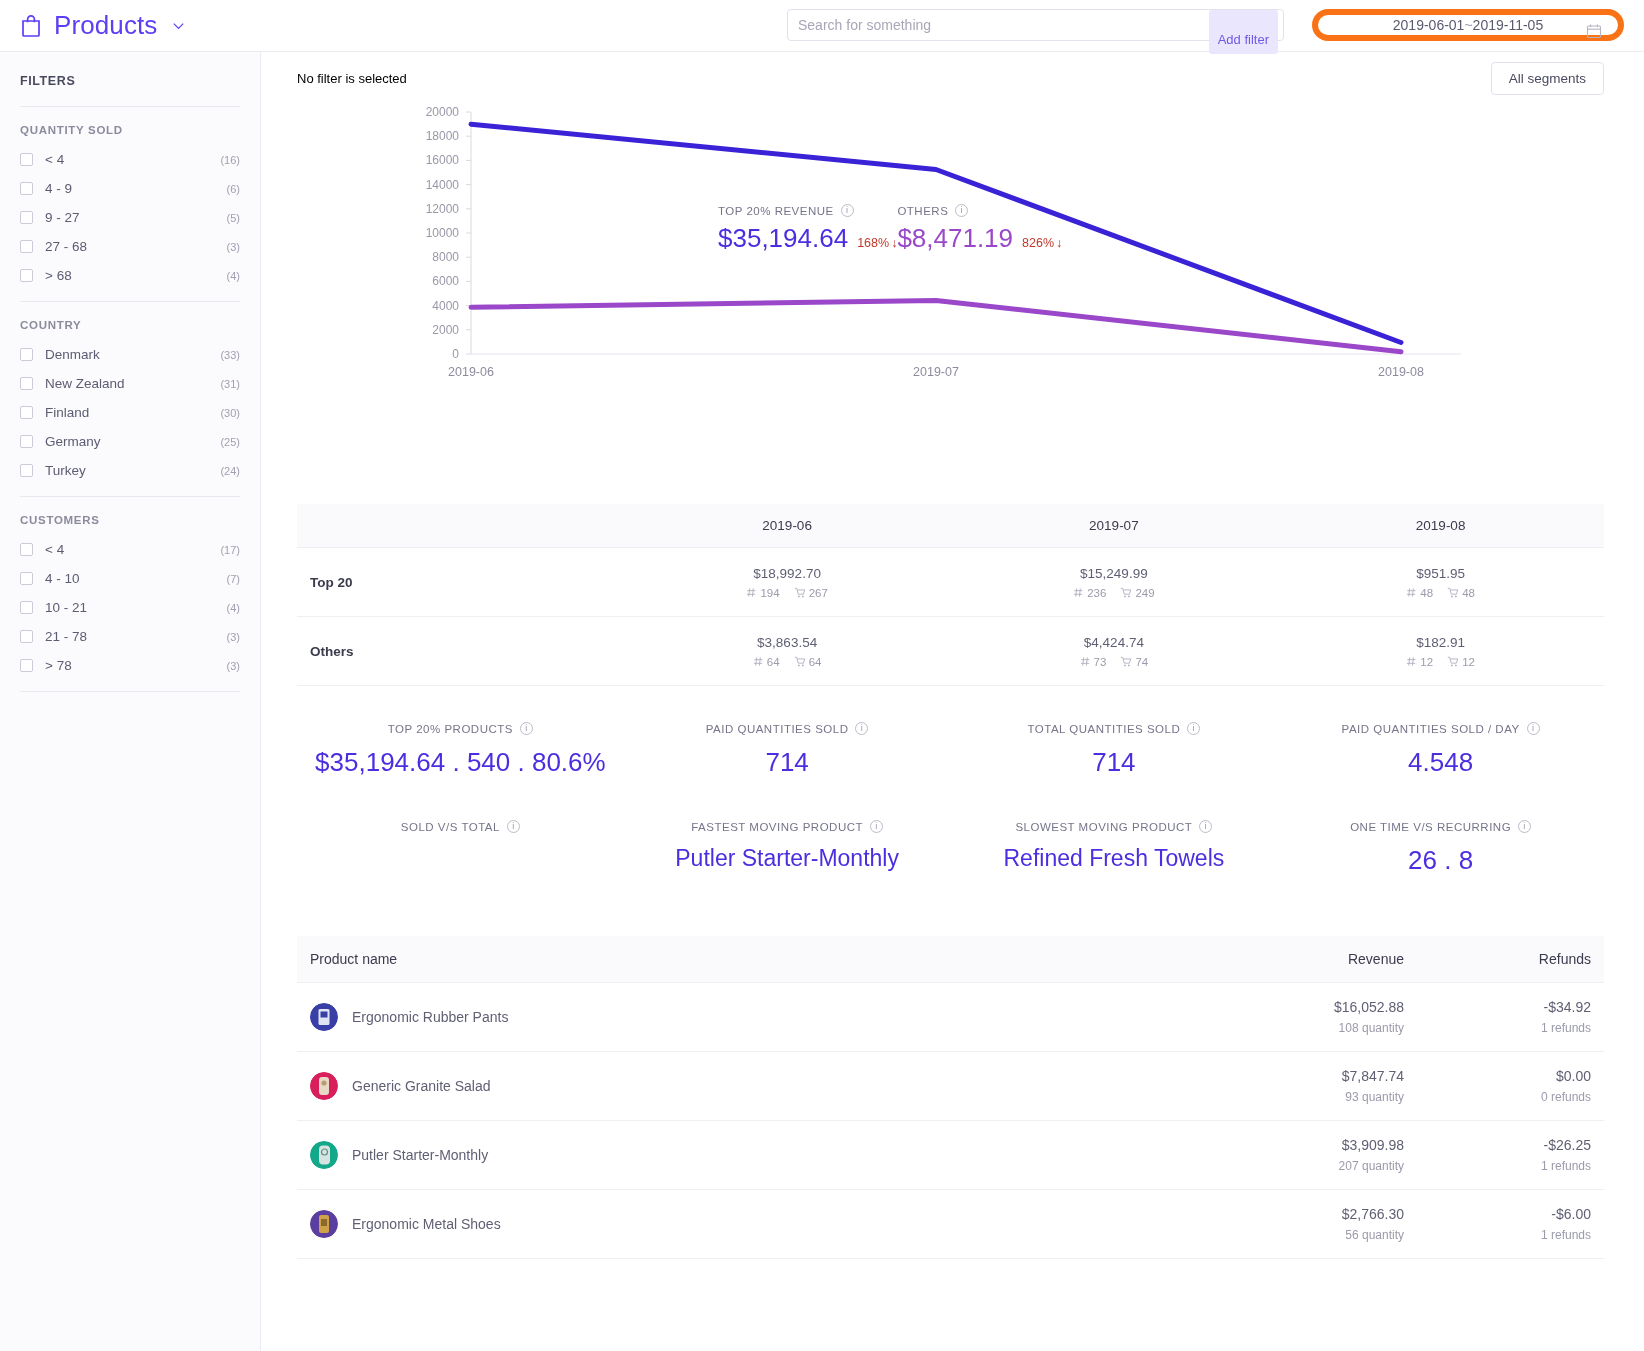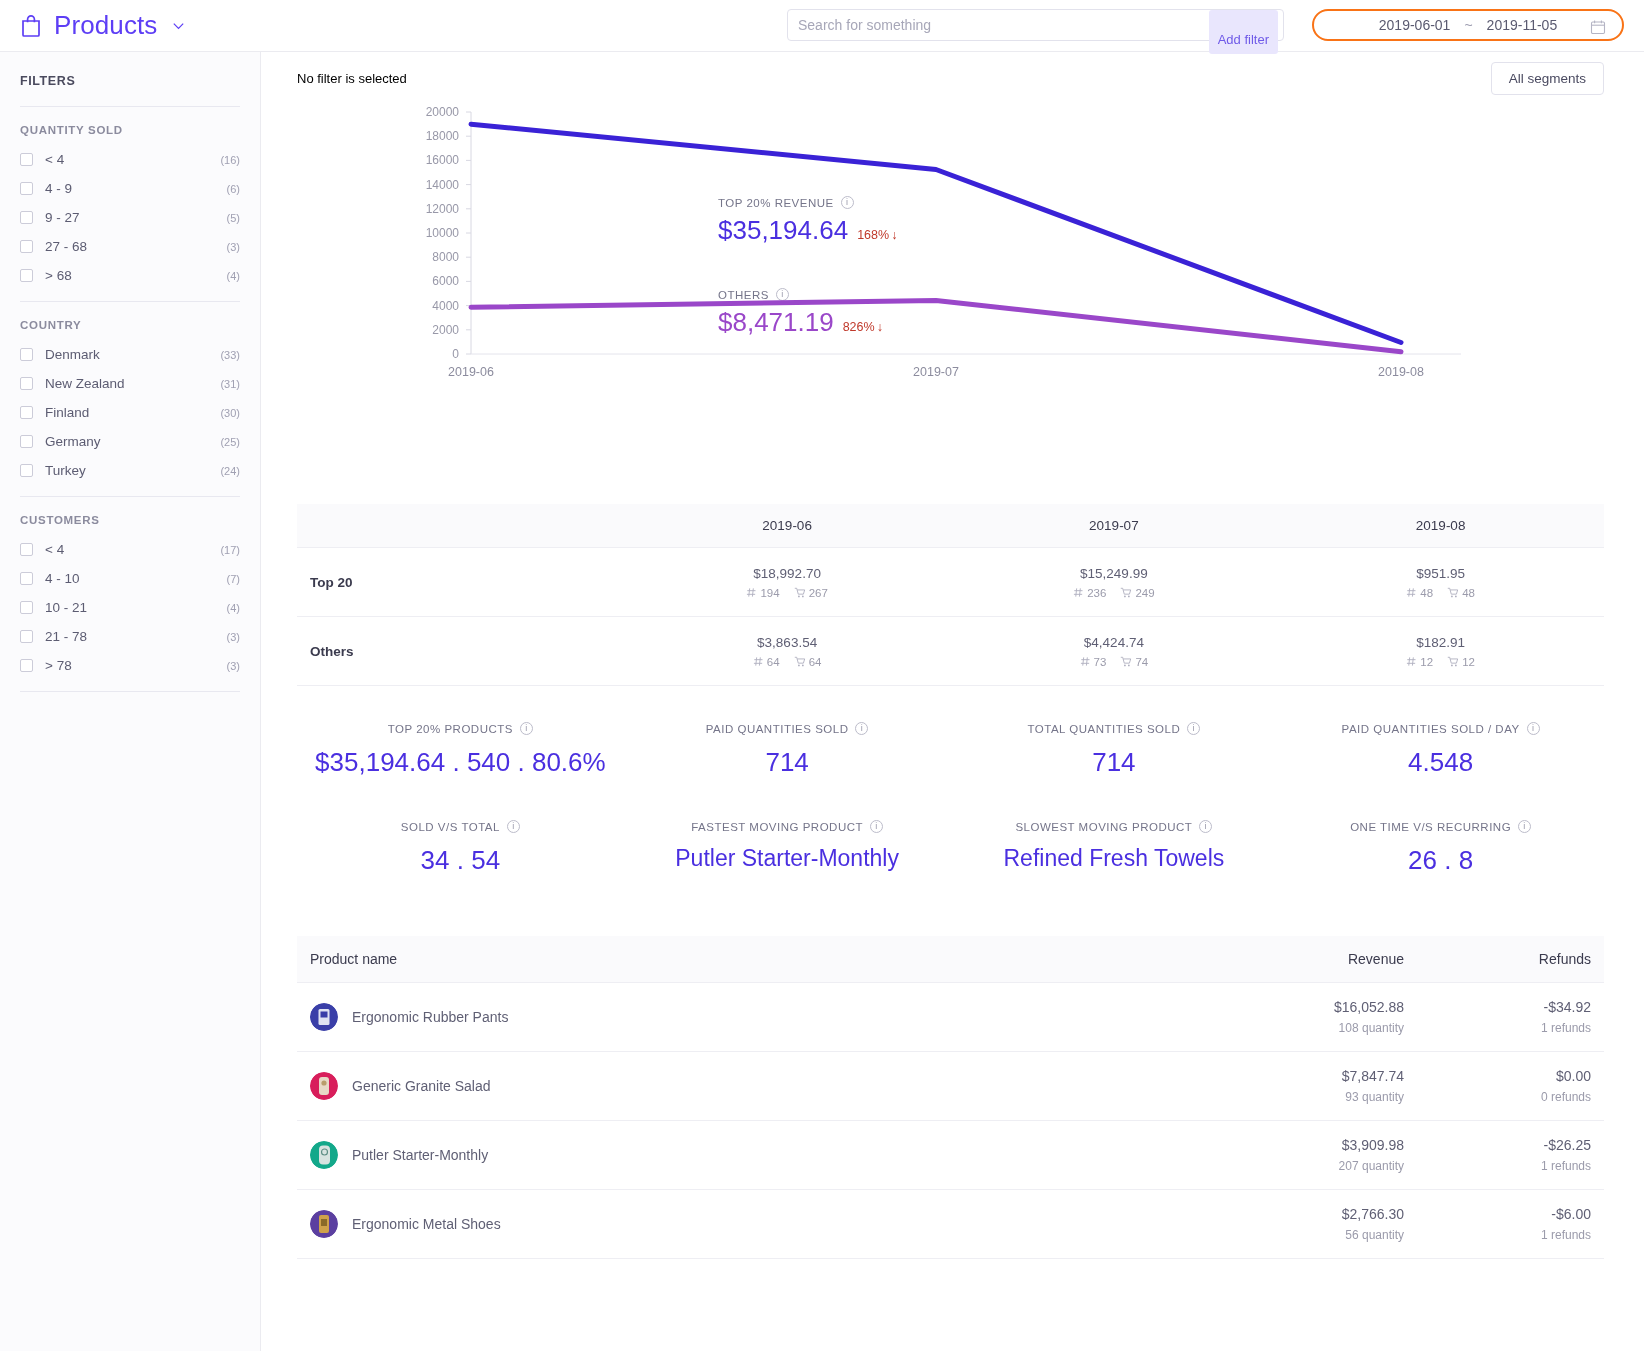--- a/index.html
+++ b/index.html
@@ -39,22 +39,22 @@
   }
   .search-input::placeholder { color:#a7a7b8; }
   .addfilter-btn {
     background:#e9e6fd; color:#6f5ae8; border:none;
     font-size: 13px; padding: 22px 9px; border-radius: 3px; margin-right:5px;
     font-family: "Liberation Sans", sans-serif; cursor:pointer; white-space:nowrap;
   }
   .daterange {
     position:absolute; left:1312px; top:9px;
     width: 312px; height:32px;
-    border:2px solid #f97316; border-radius:16px; background:#fff;
-    display:flex; align-items:center; justify-content:center; gap:14px;
+    border:6px solid #f97316; border-radius:16px; background:#fff;
+    display:flex; align-items:center; justify-content:center; 
     font-size:14px; color:#5a5a70; cursor:pointer;
   }
   .daterange .tilde { color:#9a9aae; }
   .cal-icon { position:absolute; right:16px; top:8px; }
 
   
   .body { flex:1; display:flex; min-height:0; }
 
   
   .sidebar {
@@ -90,21 +90,21 @@
   }
   .nofilter { font-size:13px; color:#000000; }
   .all-seg-btn {
     border:1px solid #e2e2ec; background:#fff; border-radius:4px;
     font-size:13.5px; color:#4a4a60; padding:8px 17px; cursor:pointer;
     font-family:"Liberation Sans", sans-serif;
   }
 
   
   .chart-block { position:relative; height:400px; }
-  .kpi-inline { display:flex; gap:42px; position:absolute; left:457px; top:92px;flex-direction:column; }
+  .kpi-inline { display:flex; position:absolute; left:457px; top:100px; }
   .kpi-inline .lbl {
     font-size:11.5px; letter-spacing:.5px; color:#75758a; font-weight:400;
     display:flex; align-items:center; gap:7px; margin-bottom:6px;
   }
   .info-i {
     width:13px; height:13px; border:1px solid #bcbcca; border-radius:50%;
     font-size:9px; color:#9a9aab; display:inline-flex; align-items:center;
     justify-content:center; font-style:normal; line-height:1;
   }
   .kpi-val { display:flex; align-items:baseline; gap:9px; }
@@ -535,21 +535,20 @@
             <div class="mvalue">4.548</div>
           </div>
         </div>
 
         <div class="mrow mrow2">
           <div class="mcell">
             <div class="mlabel">
                 <span>SOLD V/S TOTAL</span>
                 <i class="info-i">i</i>
               </div>
-            <div class="mvalue">34 . 54</div>
           </div>
           <div class="mcell">
             <div class="mlabel">
                 <span>FASTEST MOVING PRODUCT</span>
                 <i class="info-i">i</i>
               </div>
             <div class="mvalue name">Putler Starter-Monthly</div>
           </div>
           <div class="mcell">
             <div class="mlabel">

